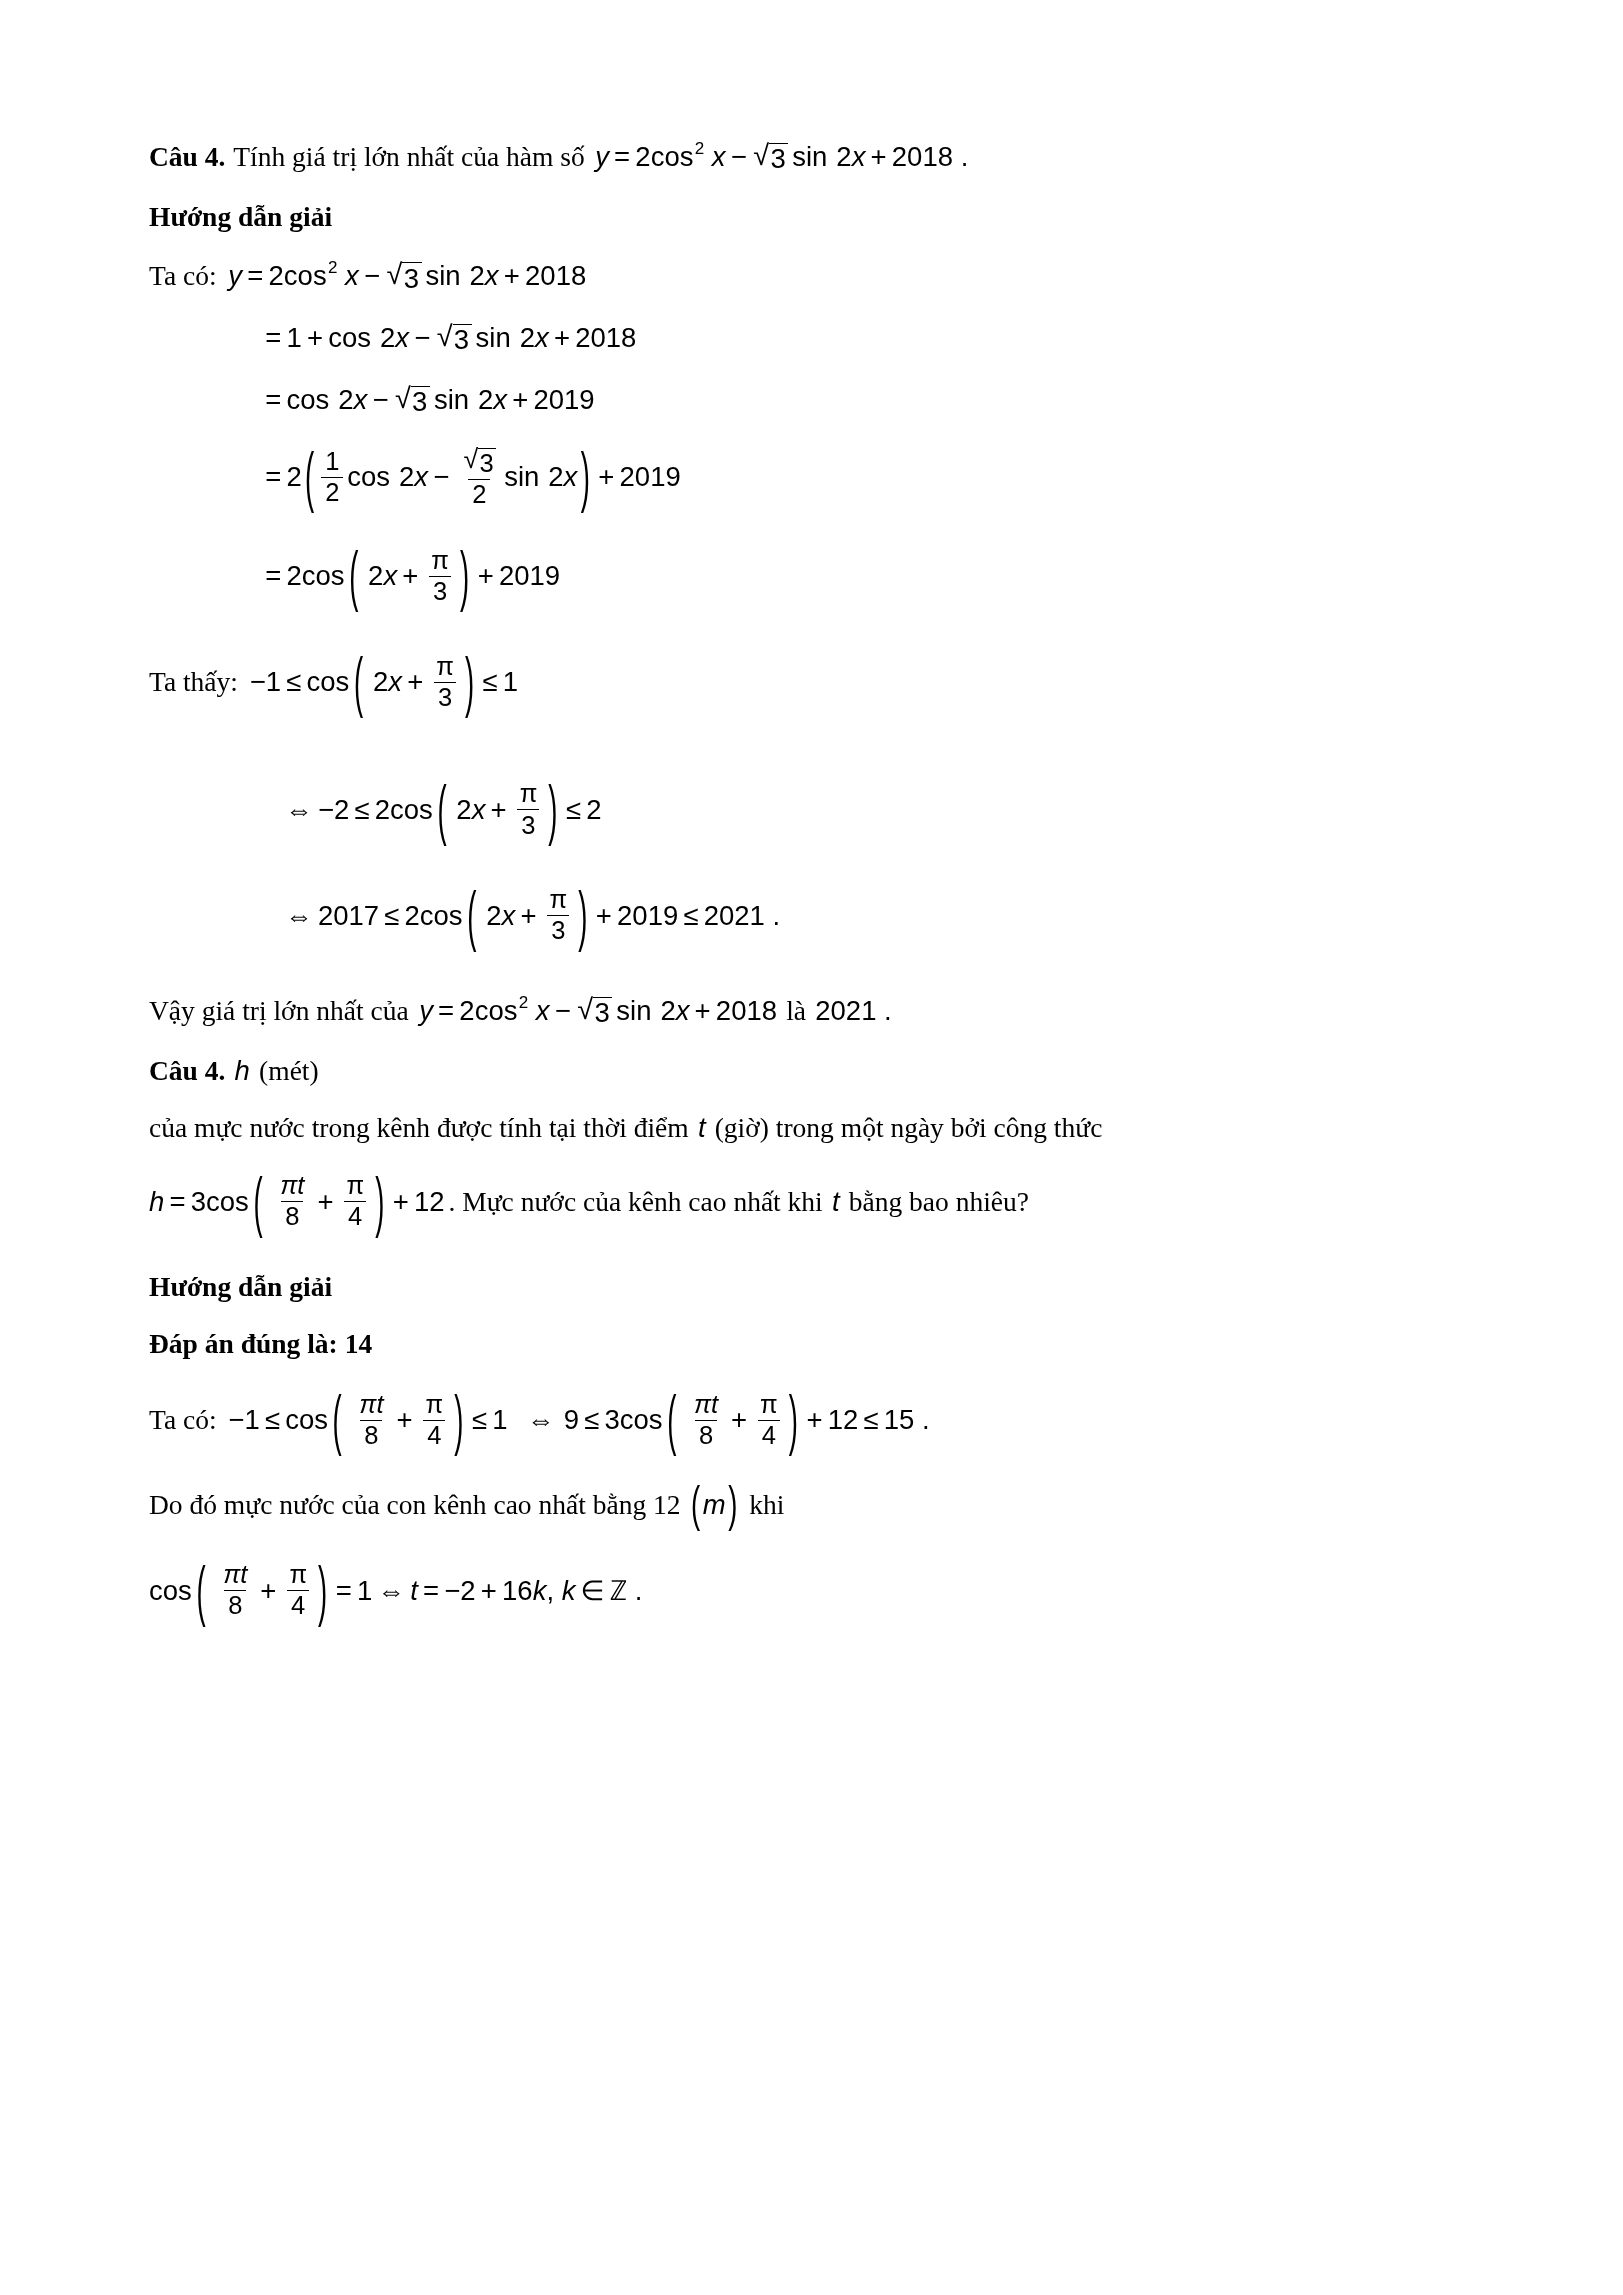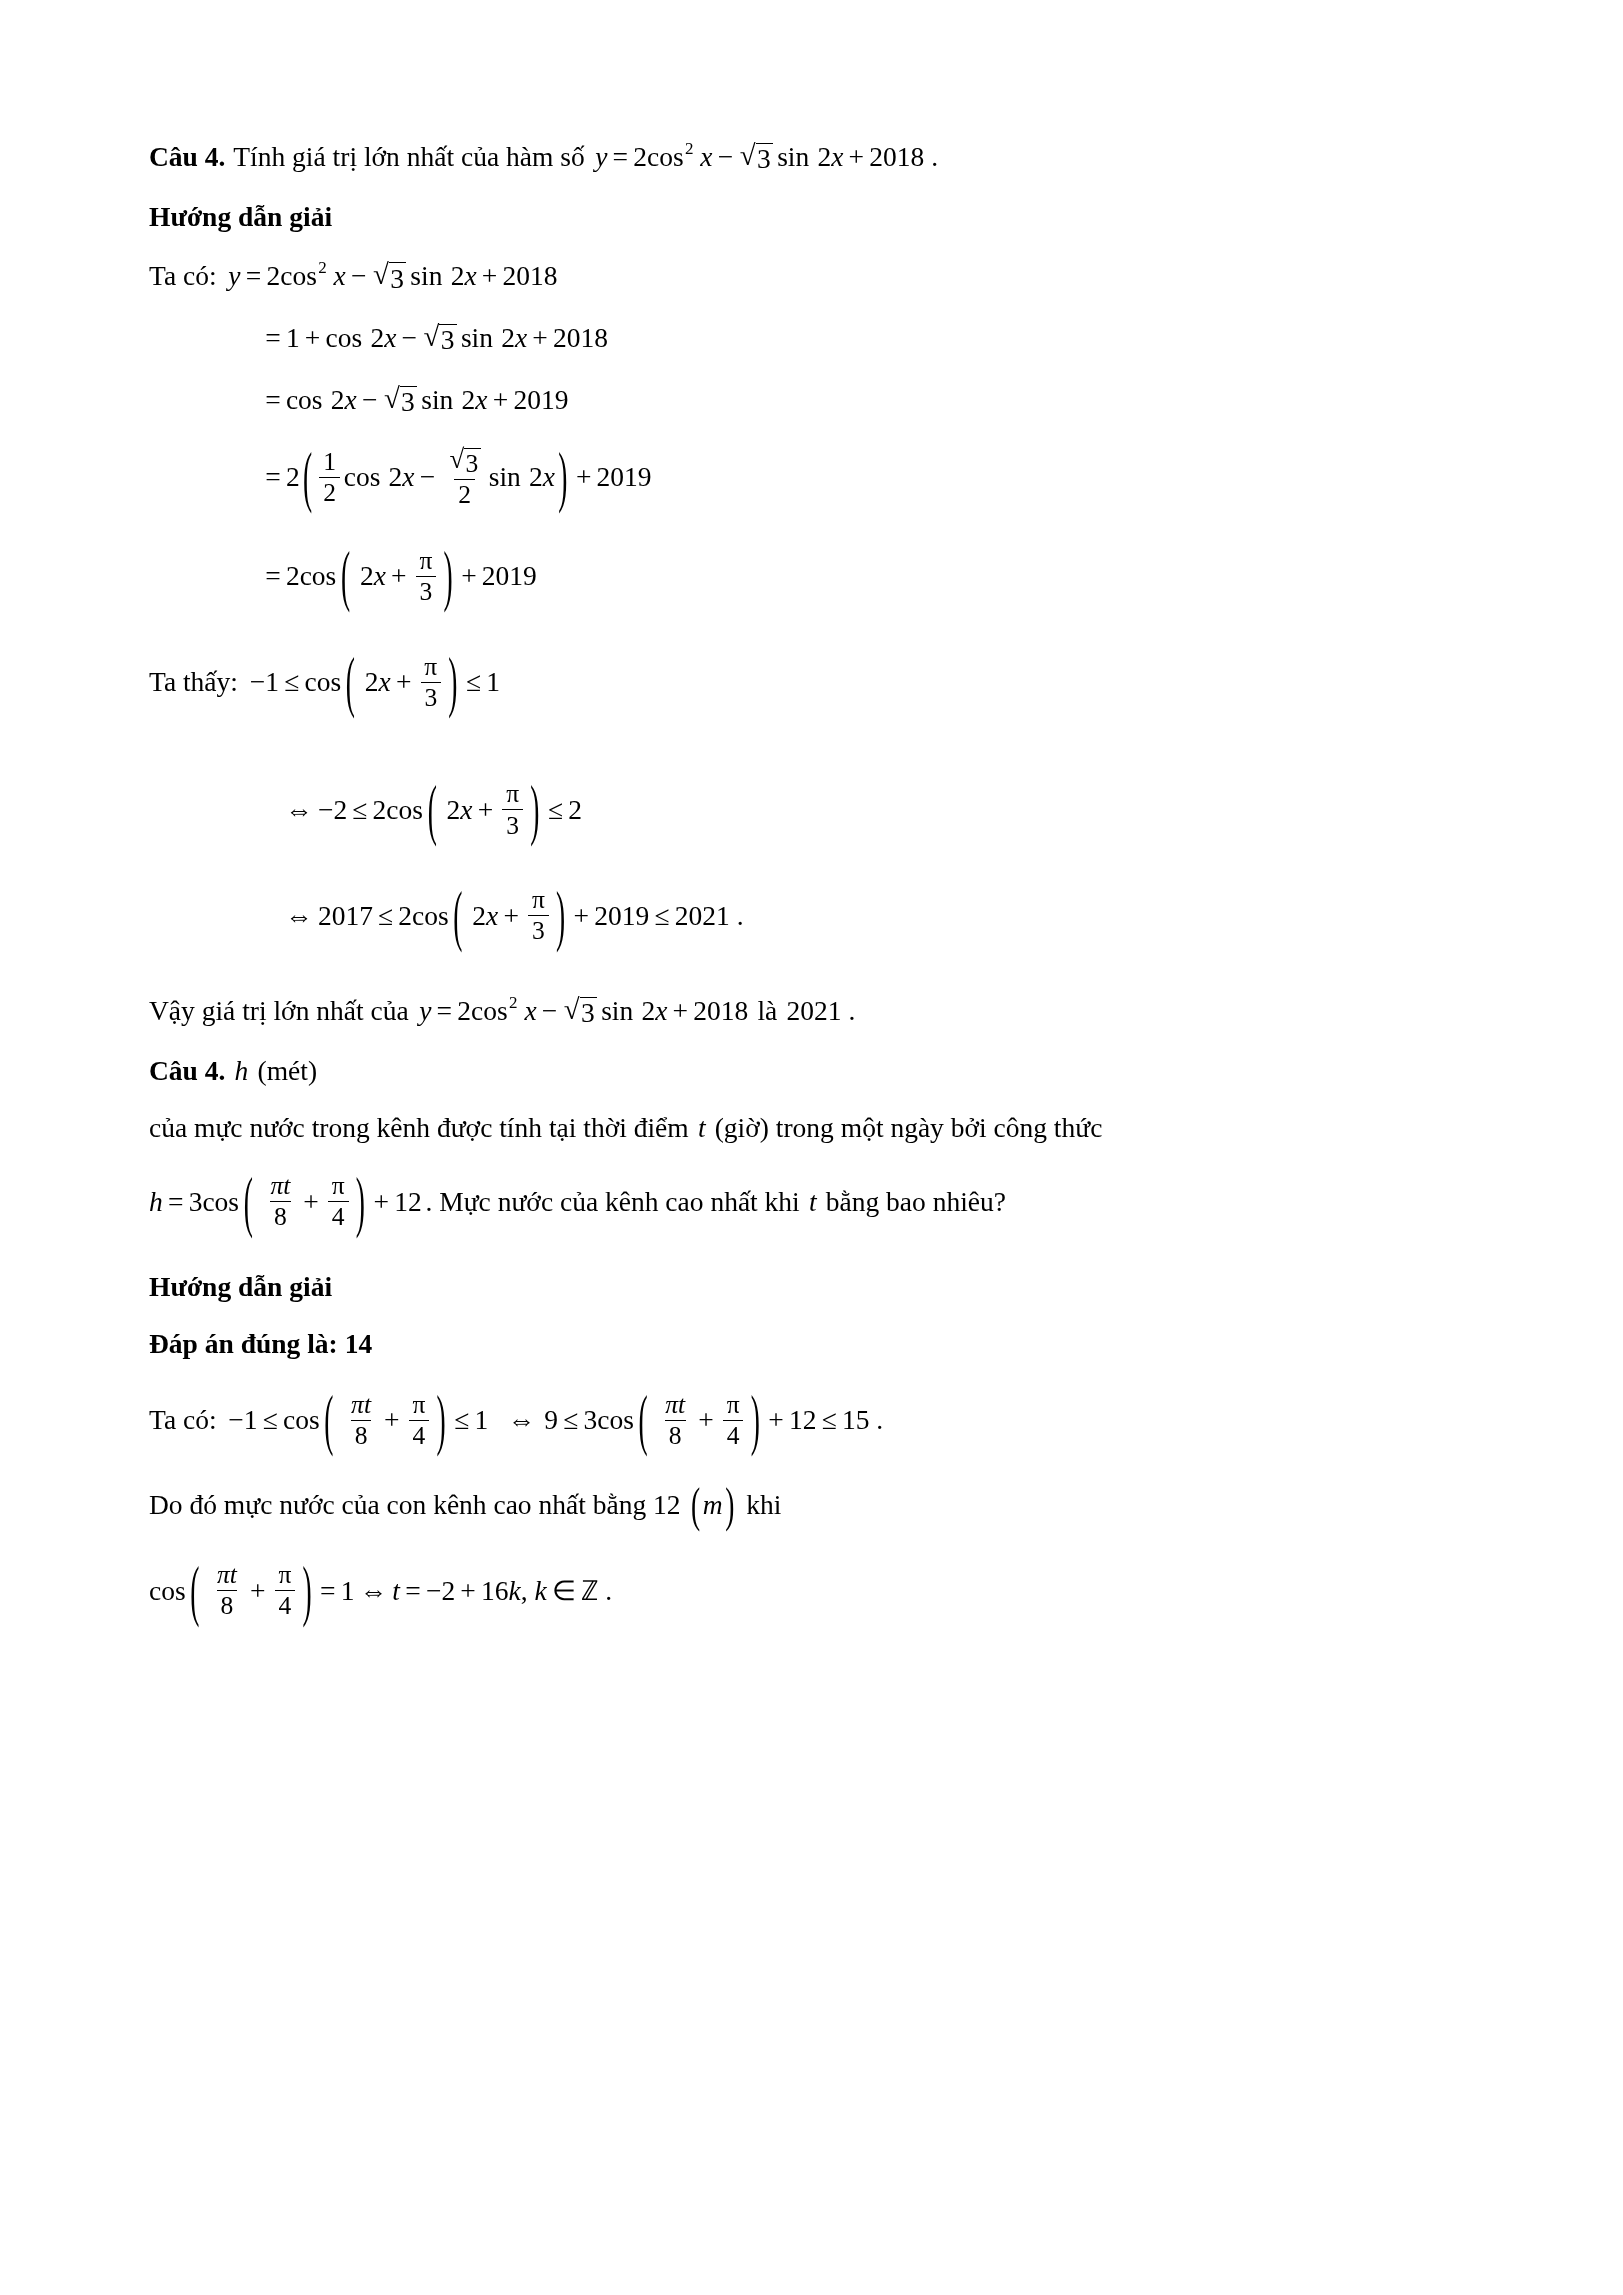--- a/index.html
+++ b/index.html
@@ -27,21 +27,21 @@
     display: flex;
     align-items: center;
     flex-wrap: wrap;
   }
   .b { font-weight: bold; }
   .indent-1 { padding-left: 111px; }
   .indent-2 { padding-left: 131px; }
 
   
   .math {
-    font-family: Liberation Serif, serif;
+    font-family: Liberation Sans, sans-serif;
     font-style: italic;
     font-size: 27.5px;
     display: inline-flex;
     align-items: center;
     white-space: nowrap;
   }
   .math .num { font-style: normal; }
   .op { font-style: normal; padding: 0 5.2px; }
   .fn { font-style: normal; padding-right: 1.3px; }
   .sup {

